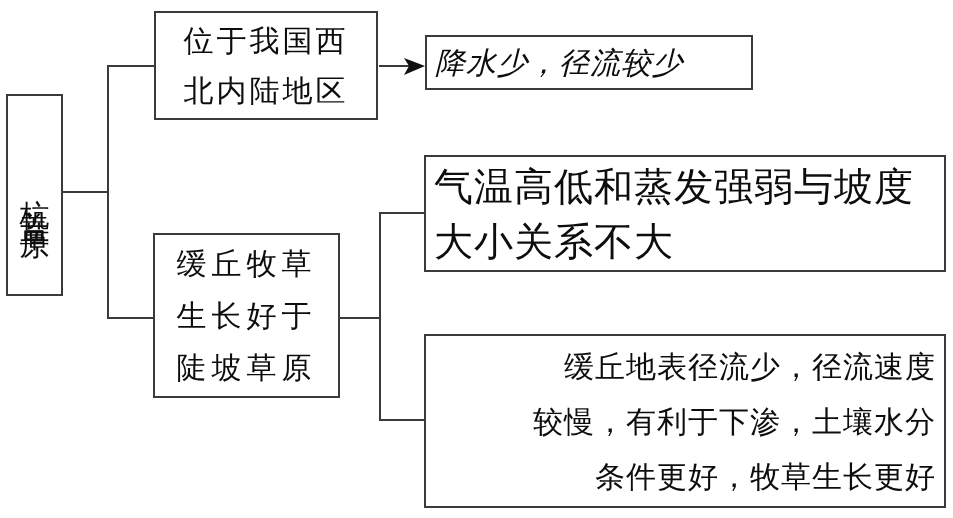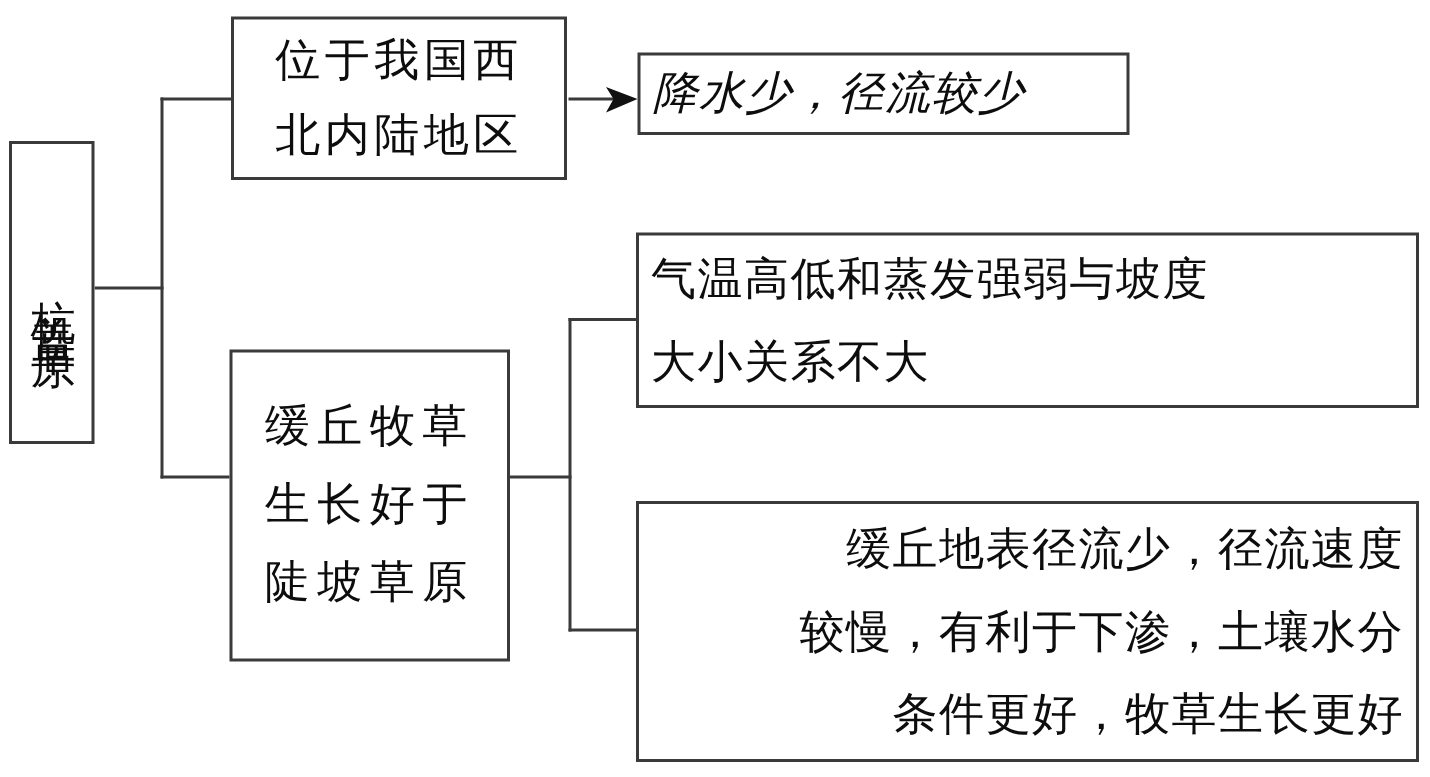--- a/index.html
+++ b/index.html
@@ -81,40 +81,40 @@
     line-height: 51px;
     letter-spacing: 1px;
     text-align: left;
   }
 
   
   #node-b2 {
     left: 153px;
     top: 233px;
     width: 187px;
-    height: 208px;
+    height: 165px;
     padding: 0 6px;
   }
   #node-b2 .txt {
     font-size: 30px;
     line-height: 52px;
     letter-spacing: 5px;
     text-align: center;
   }
 
   
   #node-c2a {
     left: 424px;
     top: 155px;
     width: 522px;
     height: 117px;
     padding: 0 8px;
   }
   #node-c2a .txt {
-    font-size: 30px;
+    font-size: 39px;
     line-height: 55px;
     letter-spacing: 1px;
     text-align: left;
   }
 
   
   #node-c2b {
     left: 424px;
     top: 334px;
     width: 522px;

